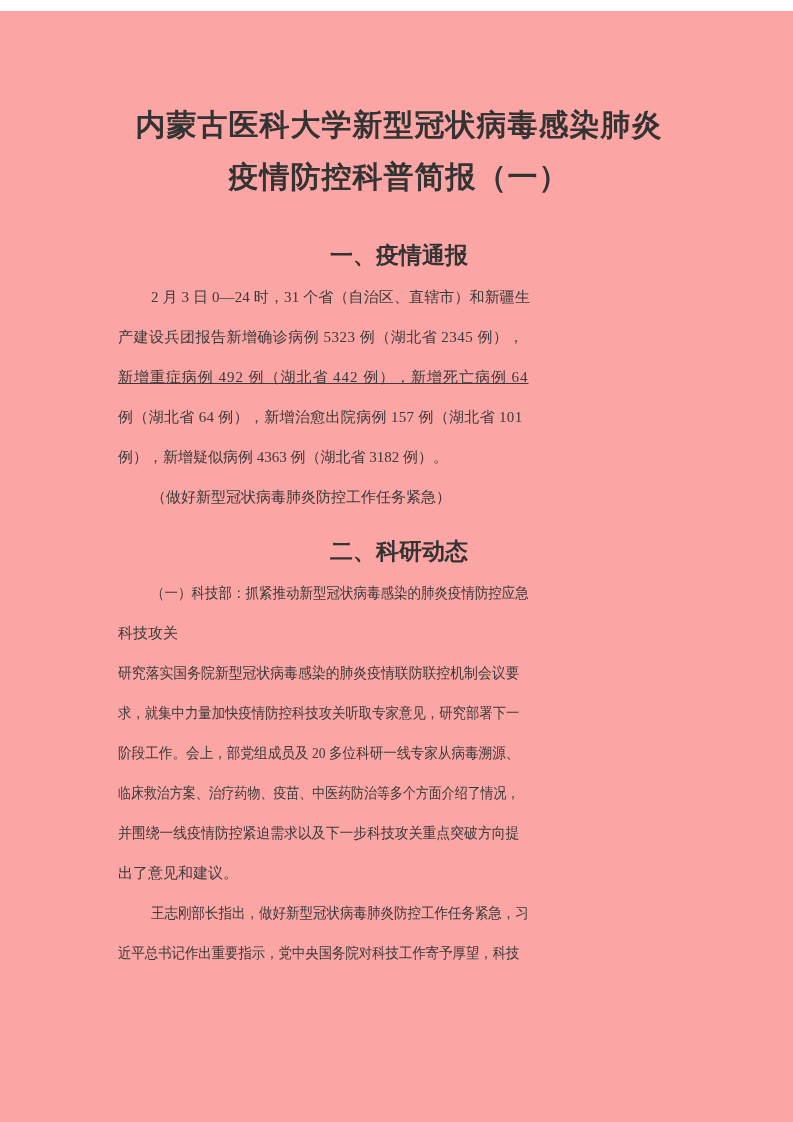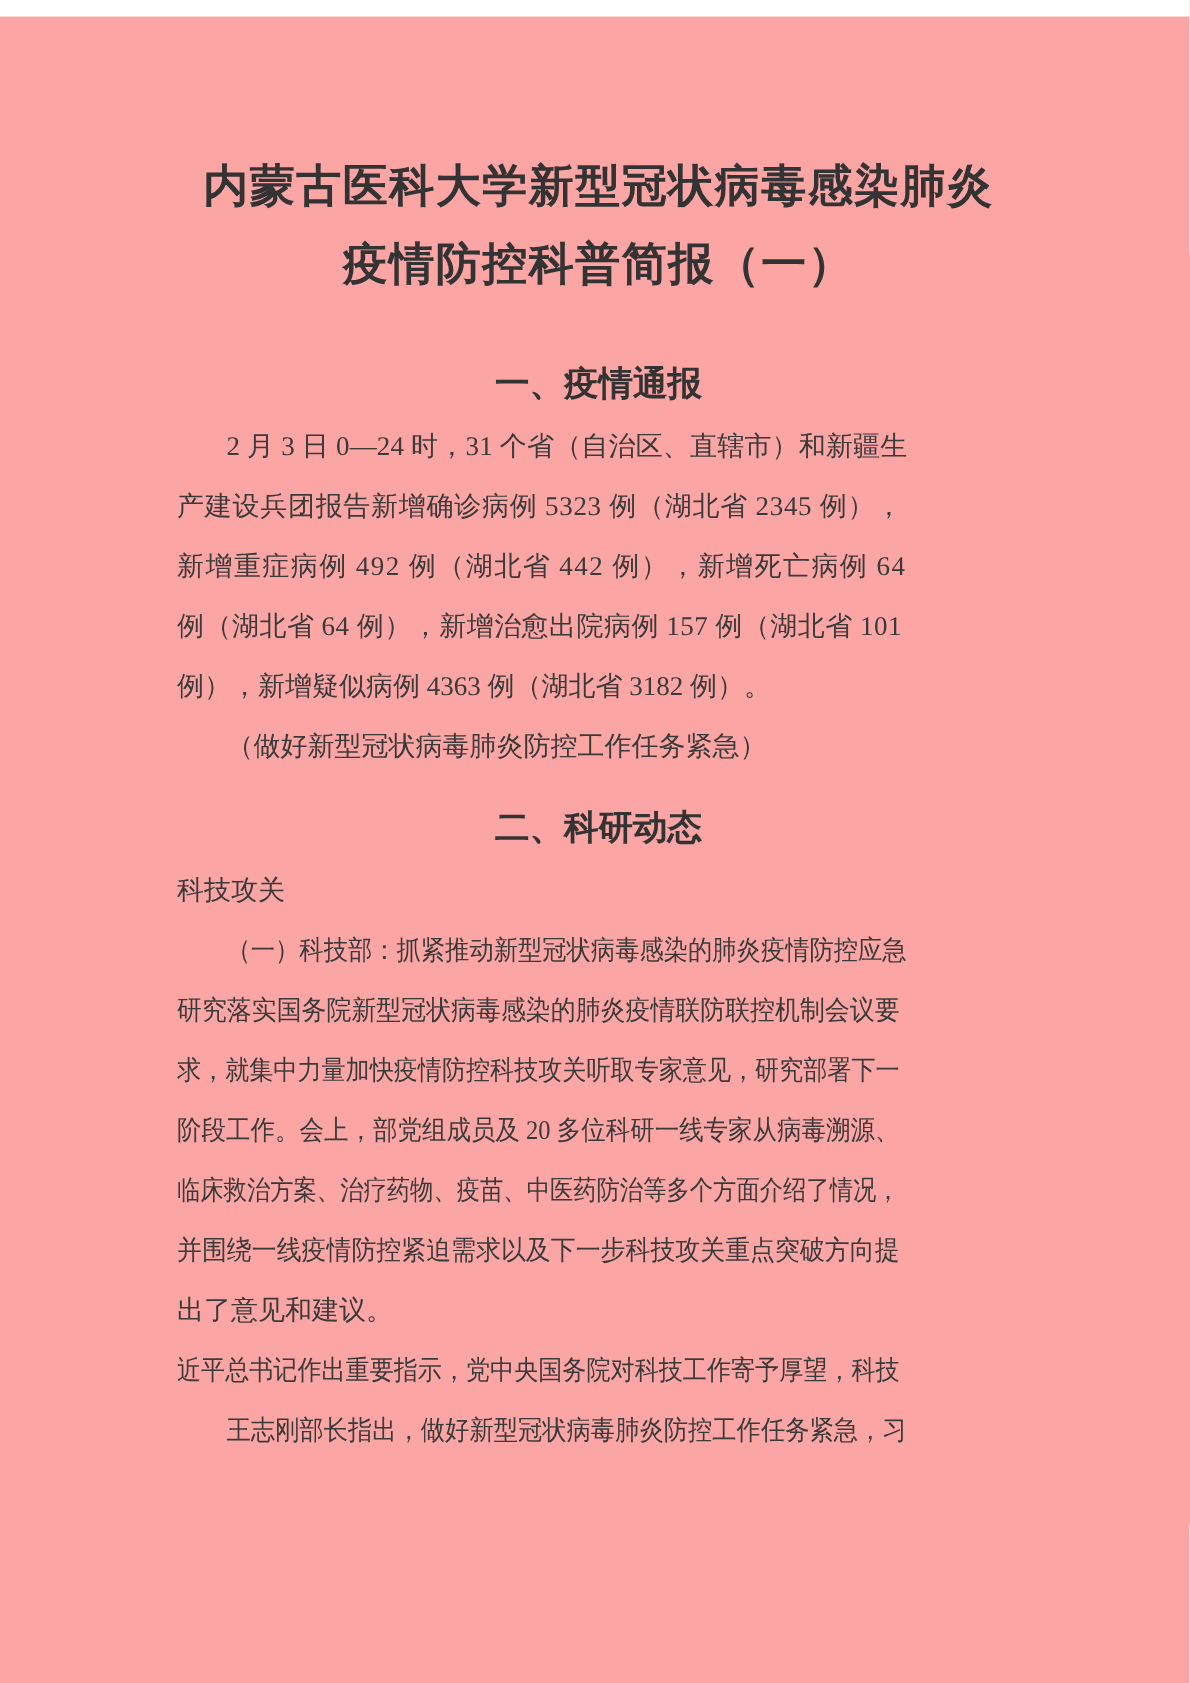--- a/index.html
+++ b/index.html
@@ -40,21 +40,21 @@
     color: #333333;
     line-height: 42px;
     text-align: center;
   }
   .sh1 { margin-top: 32px; }
   .sh2 { margin-top: 14px; }
   .para { margin: 0; }
   .line {
     line-height: 40px;
     height: 40px;
-    font-size: 18px;
+    font-size: 15px;
     overflow: visible;
   }
   .line.ind { padding-left: 33px; }
   .line .t {
     display: inline-block;
     white-space: nowrap;
     transform-origin: left center;
   }
 </style>
 </head>
@@ -66,44 +66,44 @@
     <h1 class="title">
       <span class="tline">内蒙古医科大学新型冠状病毒感染肺炎</span>
       <span class="tline">疫情防控科普简报（一）</span>
     </h1>
 
     <h2 class="sh sh1">一、疫情通报</h2>
 
     <div class="para">
       <div class="line ind fill"><span class="t" style="letter-spacing: 0.121212px;">2 月 3 日 0—24 时，31 个省（自治区、直辖市）和新疆生</span></div>
       <div class="line fill"><span class="t" style="letter-spacing: 0.484848px;">产建设兵团报告新增确诊病例 5323 例（湖北省 2345 例），</span></div>
-      <div class="line fill"><span class="t" style="letter-spacing: 0.962121px;">新增重症病例 492 例（湖北省 442 例），新增死亡病例 64</span></div>
+      <div class="line fill"><span class="t" style="letter-spacing: 0.962121px; text-decoration: underline;">新增重症病例 492 例（湖北省 442 例），新增死亡病例 64</span></div>
       <div class="line fill"><span class="t" style="letter-spacing: 0.316176px;">例（湖北省 64 例），新增治愈出院病例 157 例（湖北省 101</span></div>
       <div class="line"><span class="t">例），新增疑似病例 4363 例（湖北省 3182 例）。</span></div>
     </div>
 
     <div class="para">
       <div class="line ind"><span class="t">（做好新型冠状病毒肺炎防控工作任务紧急）</span></div>
     </div>
 
     <h2 class="sh sh2">二、科研动态</h2>
 
     <div class="para">
+      <div class="line ind fill"><span class="t" style="transform: scaleX(0.89966);">（一）科技部：抓紧推动新型冠状病毒感染的肺炎疫情防控应急</span></div>
       <div class="line"><span class="t">科技攻关</span></div>
-      <div class="line ind fill"><span class="t" style="transform: scaleX(0.89966);">（一）科技部：抓紧推动新型冠状病毒感染的肺炎疫情防控应急</span></div>
     </div>
 
     <div class="para">
       <div class="line fill"><span class="t" style="transform: scaleX(0.922824);">研究落实国务院新型冠状病毒感染的肺炎疫情联防联控机制会议要</span></div>
       <div class="line fill"><span class="t" style="transform: scaleX(0.892063);">求，就集中力量加快疫情防控科技攻关听取专家意见，研究部署下一</span></div>
       <div class="line fill"><span class="t" style="transform: scaleX(0.907183);">阶段工作。会上，部党组成员及 20 多位科研一线专家从病毒溯源、</span></div>
       <div class="line fill"><span class="t" style="transform: scaleX(0.863287);">临床救治方案、治疗药物、疫苗、中医药防治等多个方面介绍了情况，</span></div>
       <div class="line fill"><span class="t" style="transform: scaleX(0.922824);">并围绕一线疫情防控紧迫需求以及下一步科技攻关重点突破方向提</span></div>
       <div class="line"><span class="t">出了意见和建议。</span></div>
     </div>
 
     <div class="para">
+      <div class="line ind fill"><span class="t" style="transform: scaleX(0.89966);">王志刚部长指出，做好新型冠状病毒肺炎防控工作任务紧急，习</span></div>
       <div class="line fill"><span class="t" style="transform: scaleX(0.892063);">近平总书记作出重要指示，党中央国务院对科技工作寄予厚望，科技</span></div>
-      <div class="line ind fill"><span class="t" style="transform: scaleX(0.89966);">王志刚部长指出，做好新型冠状病毒肺炎防控工作任务紧急，习</span></div>
     </div>
 
   </div>
 </div>
 
 </body></html>

